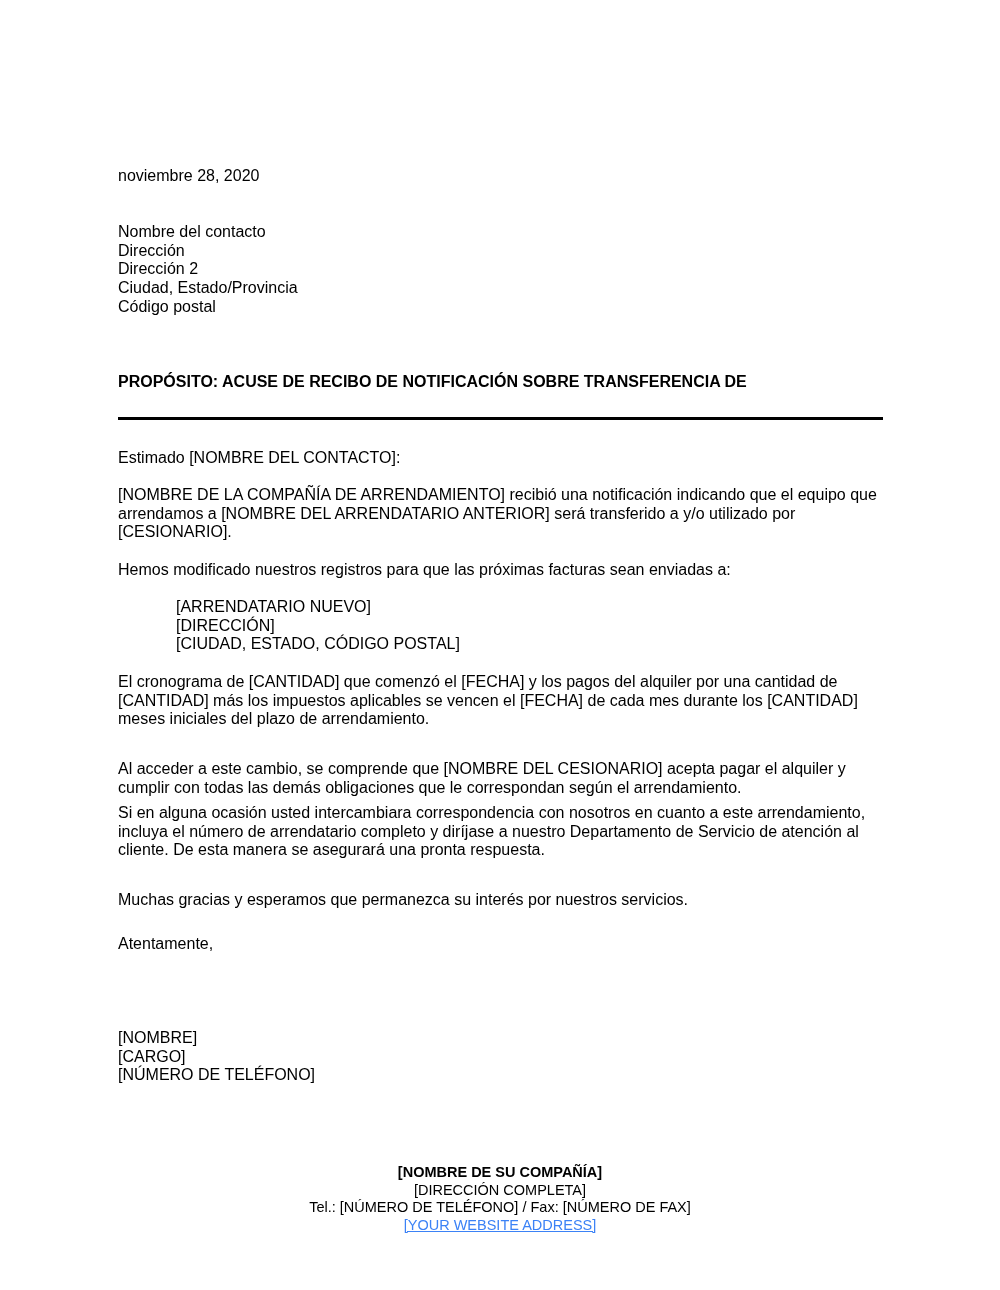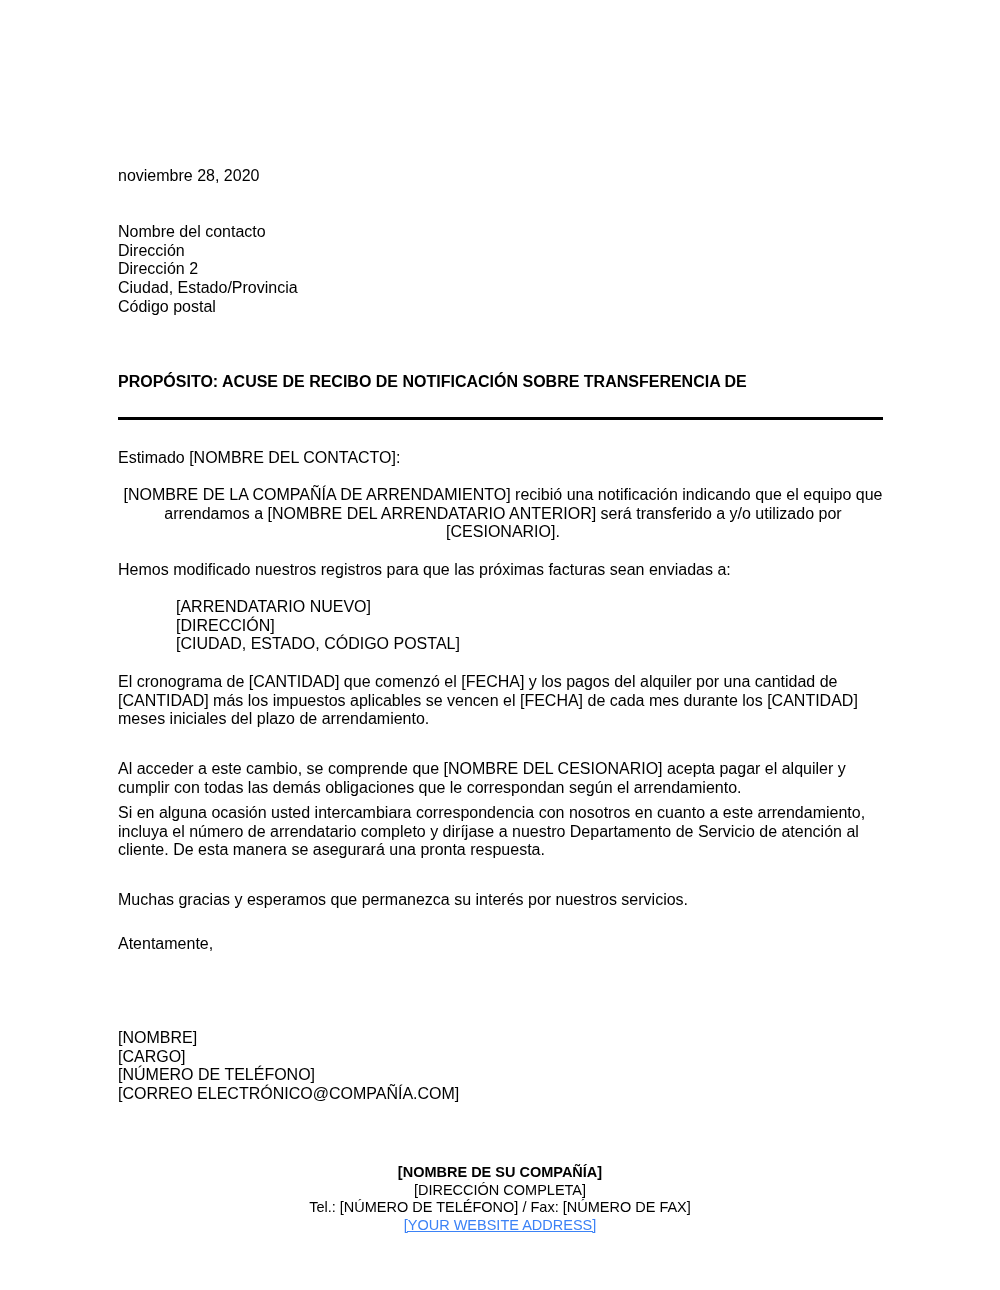--- a/index.html
+++ b/index.html
@@ -8,21 +8,21 @@
       font-family: "Liberation Sans", sans-serif; color: #000000;
       font-size: 16px; line-height: 18.7px;
     }
     .abs { position: absolute; left: 118px; }
     .block div { white-space: nowrap; }
     .date { top: 167px; }
     .recipient { top: 223px; }
     .subject { top: 373px; font-weight: bold; width: 764px; }
     .divider { position: absolute; left: 118px; top: 417px; width: 765px; height: 3px; background: #000; }
     .salutation { top: 449px; }
-    .p1 { top: 486px; width: 770px; text-align: center; }
+    .p1 { top: 486px; width: 770px; }
     .p2 { top: 561px; }
     .newaddr { top: 598px; left: 176px; }
     .p3 { top: 673px; width: 770px; }
     .p4 { top: 760px; width: 770px; }
     .p5 { top: 804px; width: 775px; }
     .p6 { top: 850px; margin-top: 41px; }
     .closing { top: 935px; }
     .signature { top: 1029px; }
     .footer {
       position: absolute; top: 1164px; left: 0; width: 1000px; text-align: center;
@@ -70,21 +70,20 @@
 <p class="abs p5">Si en alguna ocasión usted intercambiara correspondencia con nosotros en cuanto a este arrendamiento, incluya el número de arrendatario completo y diríjase a nuestro Departamento de Servicio de atención al cliente. De esta manera se asegurará una pronta respuesta.</p>
 
 <p class="abs p6">Muchas gracias y esperamos que permanezca su interés por nuestros servicios.</p>
 
 <p class="abs closing">Atentamente,</p>
 
 <div class="abs block signature">
   <div>[NOMBRE]</div>
   <div>[CARGO]</div>
   <div>[NÚMERO DE TELÉFONO]</div>
-  <div>[CORREO ELECTRÓNICO@COMPAÑÍA.COM]</div>
 </div>
 
 <div class="footer">
   <div class="company">[NOMBRE DE SU COMPAÑÍA]</div>
   <div>[DIRECCIÓN COMPLETA]</div>
   <div>Tel.: [NÚMERO DE TELÉFONO] / Fax: [NÚMERO DE FAX]</div>
   <div><a href="#">[YOUR WEBSITE ADDRESS]</a></div>
 </div>
 
 </body></html>

